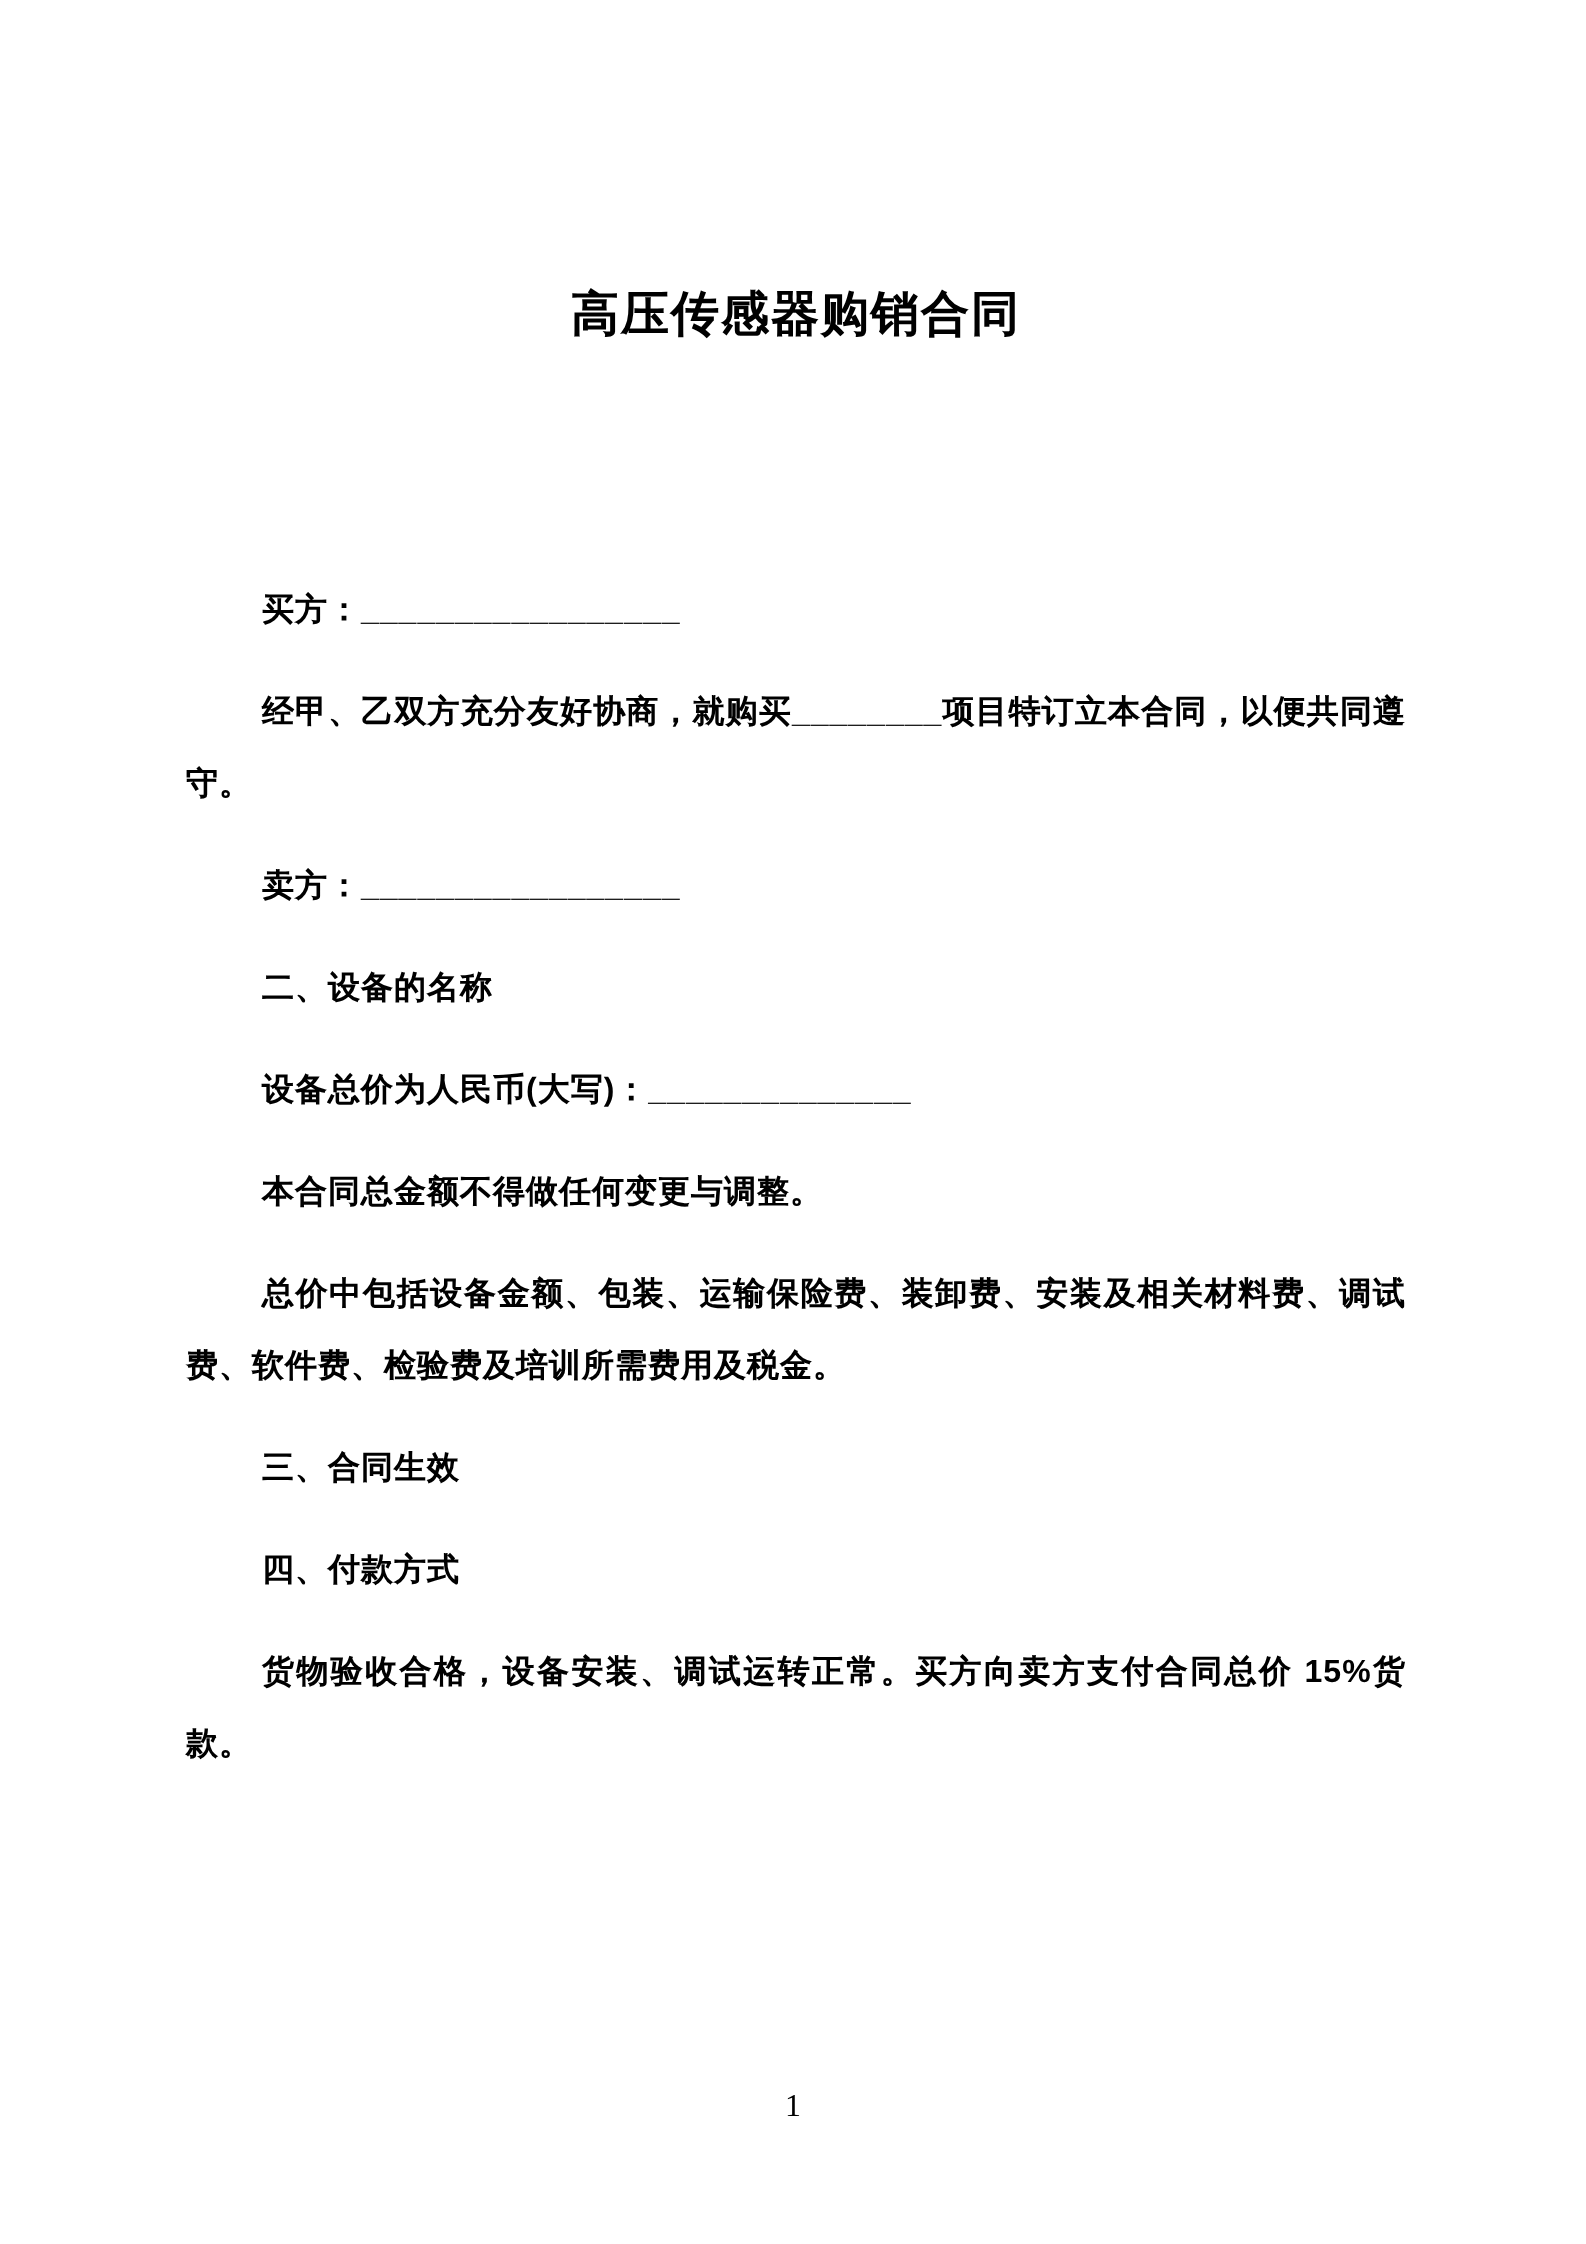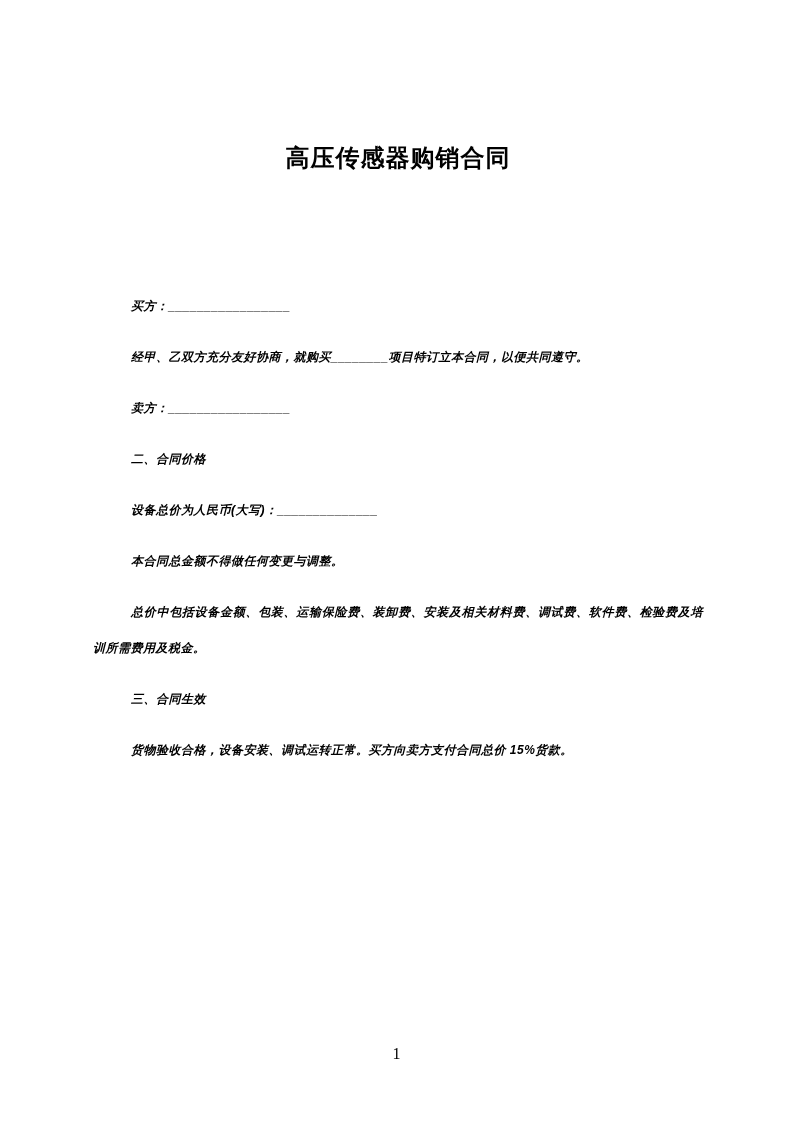--- a/index.html
+++ b/index.html
@@ -23,28 +23,27 @@
   }
   .doc-title {
     font-size: 24px;
     line-height: 32px;
     font-weight: 700;
     text-align: center;
     margin: 0 0 114px 0;
     letter-spacing: 1px;
   }
   .para {
-    font-size: 12px;
+    font-size: 16px;
     line-height: 36px;
     font-weight: 700;
     margin: 0 0 15px 0;
     text-indent: 38px;
     text-align: justify;
     letter-spacing: 0.5px;
-    font-style: italic;
   }
   .para.fill-line {
     word-break: break-all;
   }
   .page-number {
     position: absolute;
     top: 1044px;
     left: 0;
     width: 793px;
     text-align: center;
@@ -61,29 +60,30 @@
 
   <h1 class="doc-title">高压传感器购销合同</h1>
 
   <p class="para">买方：_________________</p>
 
   <p class="para">经甲、乙双方充分友好协商，就购买________项目特订立本合同，以便共同遵守。</p>
 
   <p class="para">卖方：_________________</p>
 
 
-  <p class="para">二、合同价格</p>
+  <p class="para">二、设备的名称</p>
 
   <p class="para">设备总价为人民币(大写)：______________</p>
 
   <p class="para">本合同总金额不得做任何变更与调整。</p>
 
   <p class="para">总价中包括设备金额、包装、运输保险费、装卸费、安装及相关材料费、调试费、软件费、检验费及培训所需费用及税金。</p>
 
   <p class="para">三、合同生效</p>
 
 
+  <p class="para">四、付款方式</p>
 
   <p class="para">货物验收合格，设备安装、调试运转正常。买方向卖方支付合同总价 15%货款。</p>
 
 </div>
 
 <div class="page-number">1</div>
 
 </body></html>

